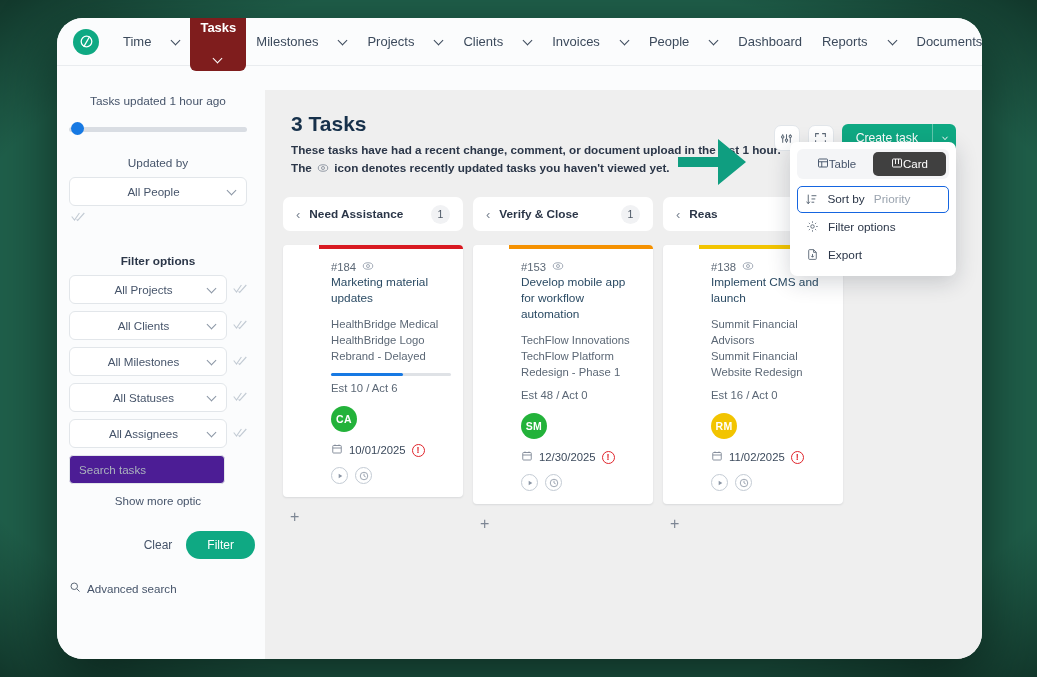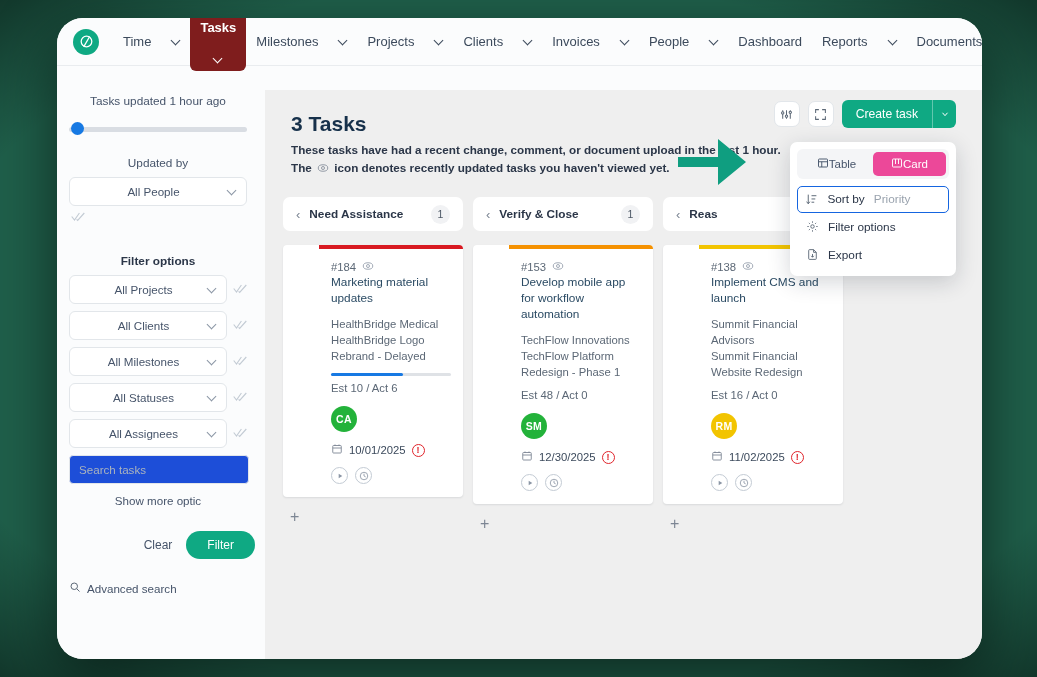--- a/index.html
+++ b/index.html
@@ -115,23 +115,23 @@
   }
   .select .sel-chev::after {
     content:""; position:absolute; left:0; top:0;
     width:6px; height:6px;
     border-right:1.5px solid currentColor; border-bottom:1.5px solid currentColor;
     transform: rotate(45deg);
   }
   .dbl-check { width: 14px; color: #c3cbd4; flex: none; font-size: 12px; line-height: 1; }
   .search-box {
     height: 29px; border: 1px solid #e2e6ea; border-radius: 4px;
-    background: #1d4ed8; display:flex; align-items:center;
+    background: #4c1d95; display:flex; align-items:center;
     padding: 0 9px; font-size: 11.6px; color: #aab3bd;
-    margin-bottom: 10px; width: 180px;
+    margin-bottom: 10px; width: 156px;
   }
   .show-more { font-size: 11.6px; color: #46546a; cursor: pointer; margin-bottom: 24px; }
   .sb-actions { display: flex; align-items: center; justify-content: flex-end; gap: 14px; width: 186px; }
   .btn-clear { font-size: 12px; color: #46546a; cursor: pointer; }
   .btn-filter {
     background: #0fa983; color: #fff; font-size: 12px;
     padding: 7px 21px; border-radius: 16px; cursor: pointer;
   }
   .adv-search {
     display: flex; align-items: center; gap: 6px;
@@ -142,21 +142,21 @@
   .main {
     flex: 1; background: #efefef;
     margin: 24px 0 0 0; position: relative; overflow: hidden;
   }
   .main-head { padding: 22px 26px 0 26px; position: relative; }
   .page-title { font-size: 21px; font-weight: bold; color: #17314b; margin-bottom: 5px; }
   .page-sub { font-size: 11.7px; color: #2b3648; font-weight: bold; line-height: 1.55; }
   .page-sub .eye-inline { display:inline-block; vertical-align:-2px; margin:0 2px; }
 
   .head-tools {
-    position: absolute; right: 26px; top: 10px;
+    position: absolute; right: 26px; top: 34px;
     display: flex; align-items: center; gap: 8px;
   }
   .tool-btn {
     width: 26px; height: 26px; border-radius: 7px;
     border: 1px solid #e2e6ea; background: #fff;
     display: flex; align-items: center; justify-content: center;
     color: #5c6876; cursor: pointer;
   }
   .create-wrap { display: flex; align-items: stretch; border-radius: 6px; overflow: hidden; }
   .create-btn {
@@ -177,21 +177,21 @@
     padding: 7px; z-index: 40;
   }
   .seg {
     display: flex; background: #f4f5f7; border-radius: 6px;
     padding: 3px; margin-bottom: 7px;
   }
   .seg-opt {
     flex: 1; display:flex; align-items:center; justify-content:center; 
     font-size: 11.5px; color: #46546a; padding: 5px 0; border-radius: 5px; cursor:pointer;
   }
-  .seg-opt.active { background: #ec4899; color: #fff; }
+  .seg-opt.active { background: #404040; color: #fff; }
   .menu-item {
     display: flex; align-items: center; gap: 9px;
     font-size: 11.8px; color: #2b3648;
     padding: 7px 8px; border-radius: 5px; cursor: pointer;
   }
   .menu-item.selected { border: 1.6px solid #1565e0; padding: 5.4px 6.4px; }
   .menu-item .muted { color: #9aa3ae; }
   .menu-ico { width: 14px; display:flex; align-items:center; justify-content:center; color:#5c6876; }
 
   

